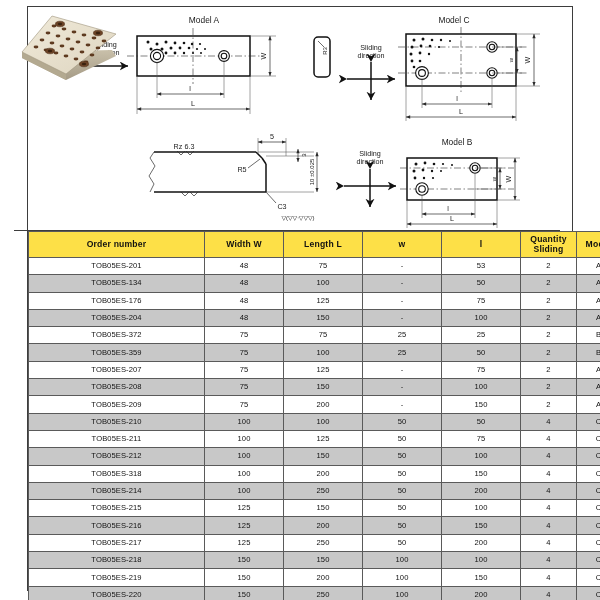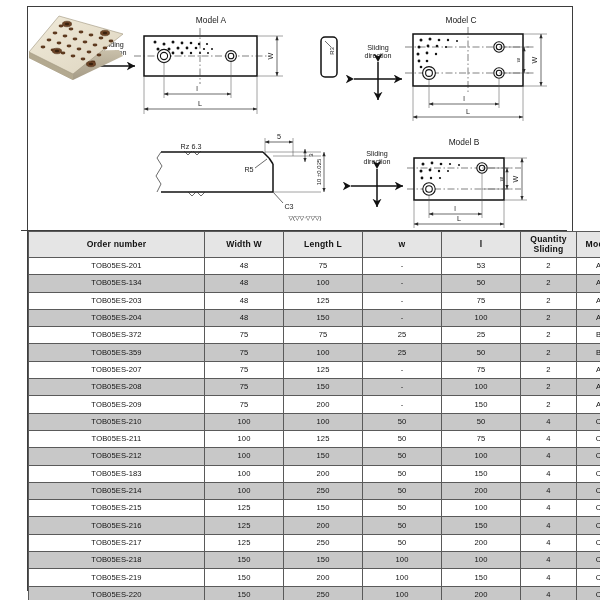--- a/index.html
+++ b/index.html
@@ -6,35 +6,35 @@
   body{width:600px;height:600px;overflow:hidden;
        font-family:"Liberation Sans","DejaVu Sans",sans-serif;color:#1a1a1a;}
 
   #page{position:relative;width:600px;height:600px;box-sizing:border-box;}
 
   
   #frame{position:absolute;left:27px;top:6px;width:546px;height:585px;
          border:1px solid #3d3d3d;box-sizing:border-box;background:#fff;}
 
   
-  #drawing{position:absolute;left:21px;top:6px;width:546px;height:225px;
+  #drawing{position:absolute;left:14px;top:6px;width:546px;height:225px;
            box-sizing:border-box;border-bottom:1px solid #3d3d3d;overflow:hidden;padding-left:18px;}
   #drawing svg{position:absolute;left:0;top:0;}
 
   
   #plate3d{position:absolute;left:38px;top:108px;width:110px;height:80px;}
 
   
   #spec-table{position:absolute;left:28px;top:231px;width:544px;
               border-collapse:collapse;table-layout:fixed;}
   #spec-table th,#spec-table td{
       border:1px solid #5a5a5a;text-align:center;vertical-align:middle;
       font-size:7.6px;color:#111;padding:0;height:16.3px;line-height:1.05;
       letter-spacing:.1px;}
-  #spec-table thead th{background:#e5e5e5;font-weight:bold;font-size:8.6px;
+  #spec-table thead th{background:#fde047;font-weight:bold;font-size:8.6px;
       height:25px;letter-spacing:.2px;}
   #spec-table tbody tr.alt td{background:#c8c8c8;}
   #spec-table tbody tr td{background:#ffffff;}
   #spec-table tbody tr.alt td{background:#c8c8c8;}
   .c-order{width:176px;} .c-w{width:79px;} .c-l{width:79px;}
   .c-ww{width:79px;} .c-ll{width:79px;} .c-q{width:56px;} .c-m{width:44px;}
 
   .txt{font-size:7.2px;fill:#1a1a1a;font-family:"Liberation Sans",sans-serif;}
   .txt-t{font-size:8.4px;fill:#1a1a1a;font-family:"Liberation Sans",sans-serif;}
   .txt-s{font-size:6px;fill:#1a1a1a;font-family:"Liberation Sans",sans-serif;}
@@ -358,21 +358,21 @@
         <tr class="alt">
           <td>TOB05ES-134</td>
           <td>48</td>
           <td>100</td>
           <td>-</td>
           <td>50</td>
           <td>2</td>
           <td>A</td>
         </tr>
         <tr>
-          <td>TOB05ES-203</td>
+          <td>TOB05ES-176</td>
           <td>48</td>
           <td>125</td>
           <td>-</td>
           <td>75</td>
           <td>2</td>
           <td>A</td>
         </tr>
         <tr class="alt">
           <td>TOB05ES-204</td>
           <td>48</td>
@@ -448,21 +448,21 @@
         <tr class="alt">
           <td>TOB05ES-212</td>
           <td>100</td>
           <td>150</td>
           <td>50</td>
           <td>100</td>
           <td>4</td>
           <td>C</td>
         </tr>
         <tr>
-          <td>TOB05ES-183</td>
+          <td>TOB05ES-318</td>
           <td>100</td>
           <td>200</td>
           <td>50</td>
           <td>150</td>
           <td>4</td>
           <td>C</td>
         </tr>
         <tr class="alt">
           <td>TOB05ES-214</td>
           <td>100</td>

